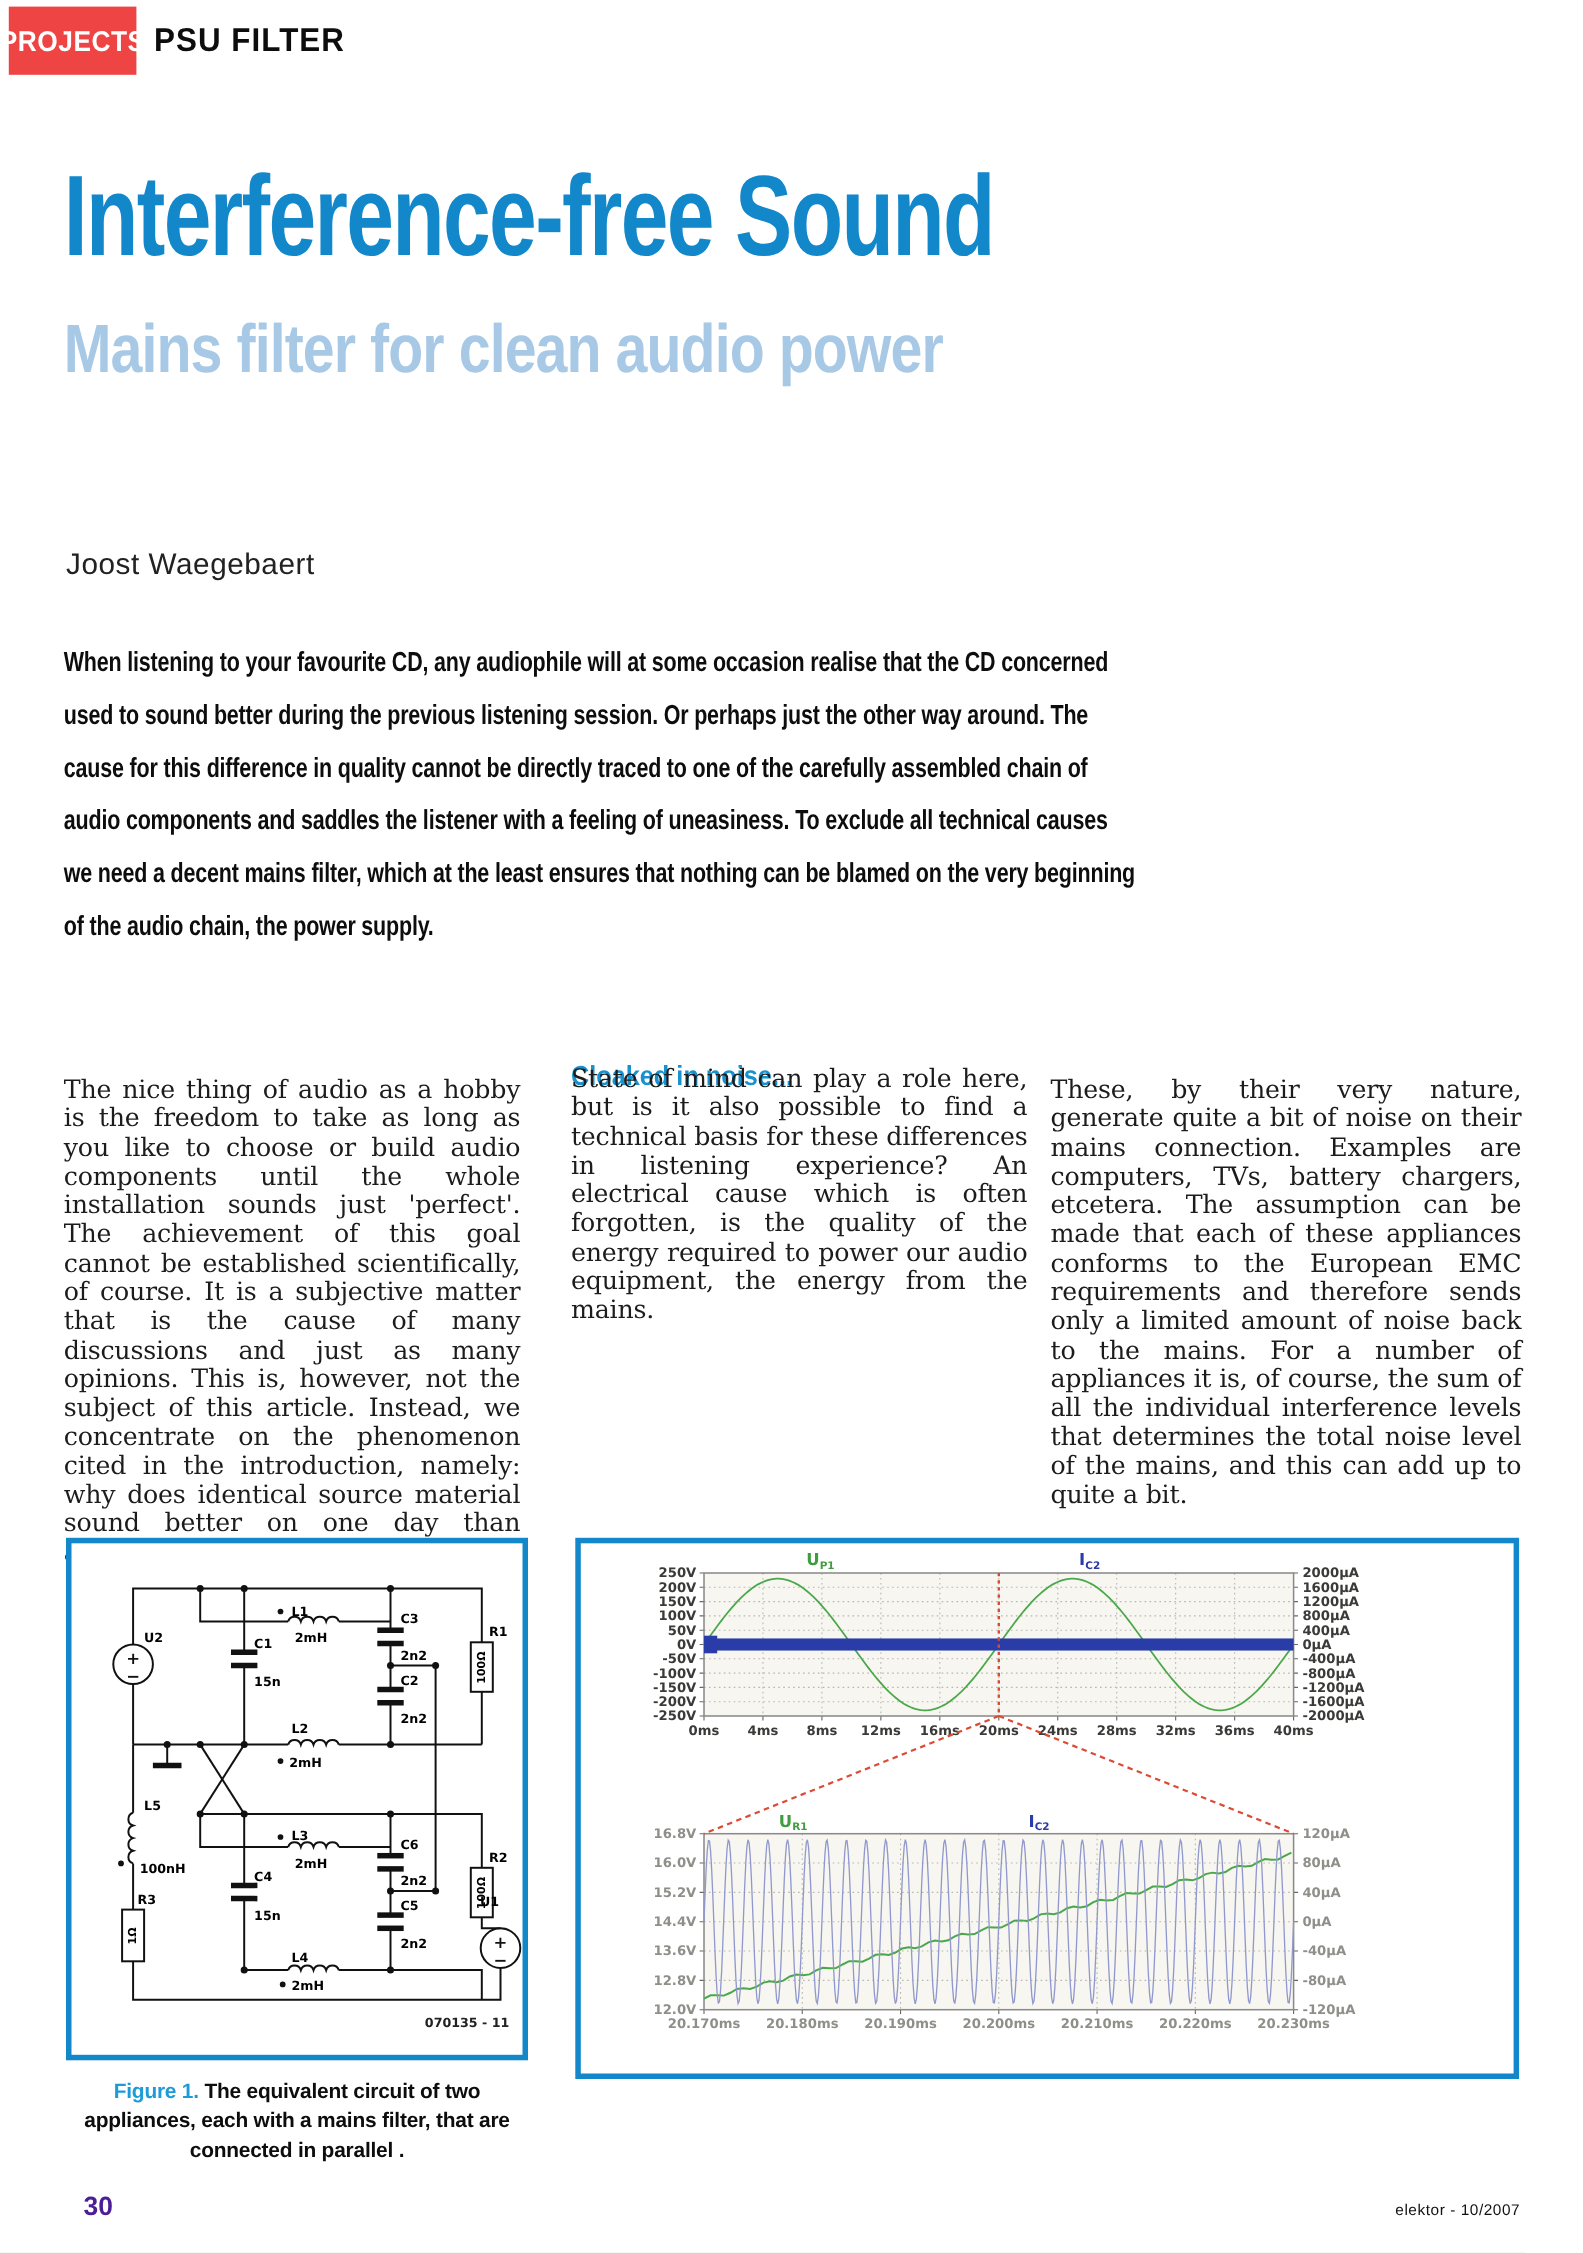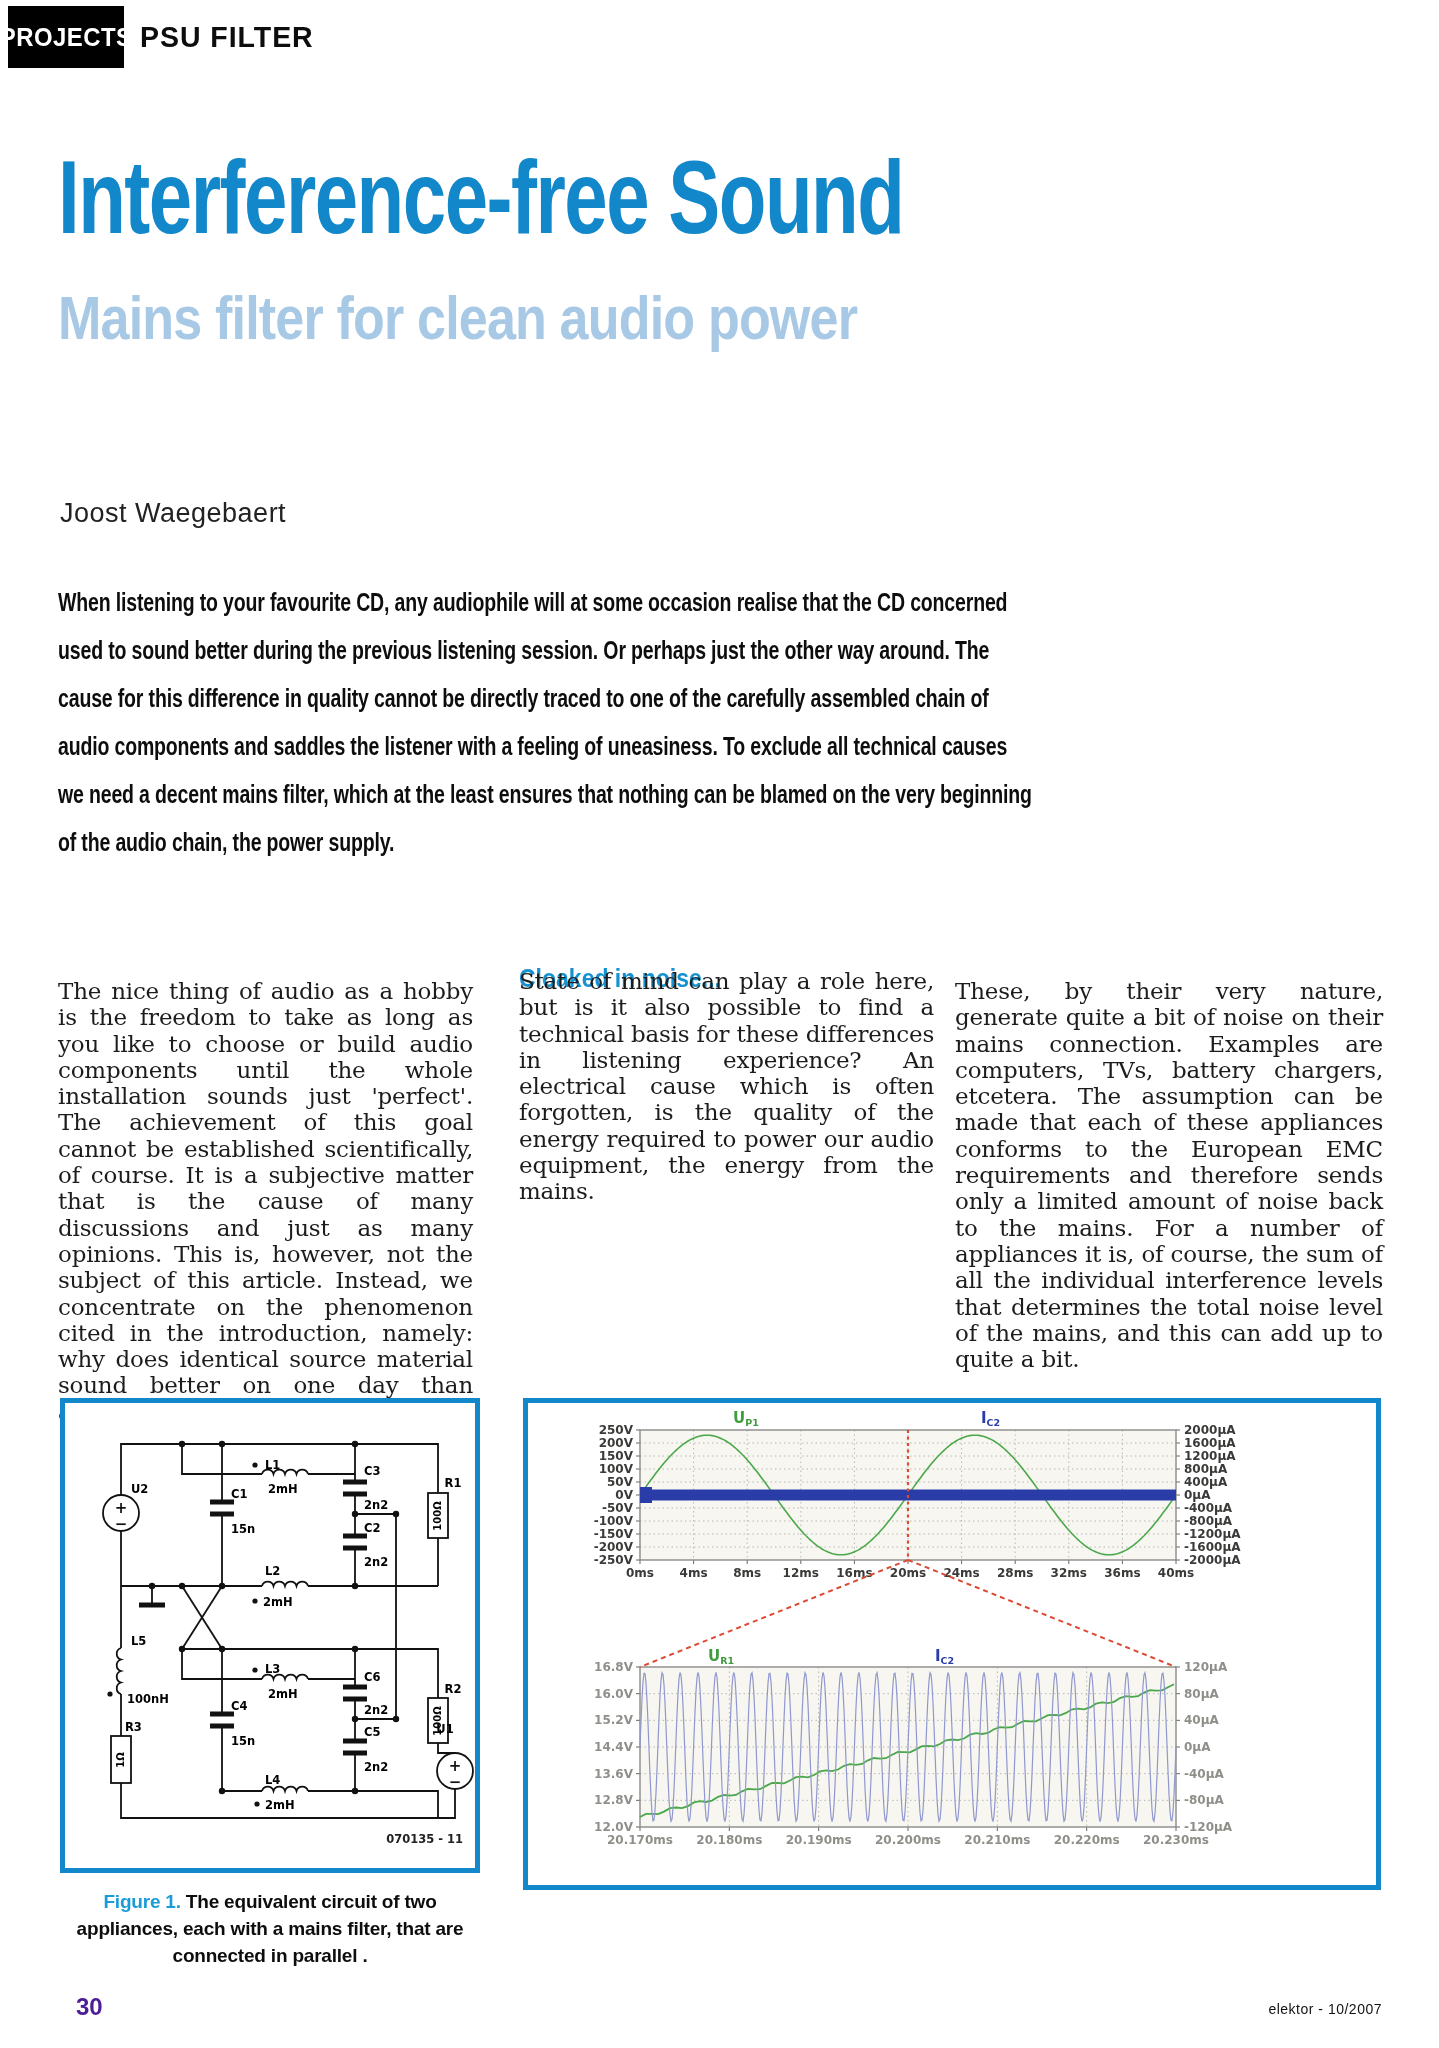--- a/index.html
+++ b/index.html
@@ -1,20 +1,20 @@
 <!DOCTYPE html>
 <html><head>
 <meta charset="utf-8">
 <style>
   html,body{margin:0;padding:0;background:#e8e8e8;}
   .page{position:relative;width:1439px;height:2048px;background:#ffffff;overflow:hidden;
         font-family:"Liberation Sans",sans-serif;}
   .abs{position:absolute;}
   
-  .badge{left:8px;top:6px;width:116px;height:62px;background:#000000;display:flex;
+  .badge{left:8px;top:6px;width:116px;height:62px;background:#ef4444;display:flex;
          align-items:center;justify-content:center;}
   .badge span{color:#fff;font-weight:bold;font-size:26px;letter-spacing:0.5px;transform:scaleX(0.92);}
   .section{left:140px;top:20px;font-size:30px;font-weight:bold;color:#0d0d0d;letter-spacing:1px;transform:scaleX(0.95);transform-origin:left top;}
   
   .title{left:58px;top:138px;font-size:104px;font-weight:bold;color:#1287c9;
          letter-spacing:-2px;white-space:nowrap;transform:scaleX(0.75);transform-origin:left top;}
   .subtitle{left:58px;top:282px;font-size:62px;font-weight:bold;color:#a8c9e6;
          letter-spacing:-1px;white-space:nowrap;transform:scaleX(0.84);transform-origin:left top;}
   .author{left:60px;top:498px;font-size:27px;color:#222;letter-spacing:0.5px;}
   .intro{left:58px;top:578px;width:1250px;font-size:25px;font-weight:bold;color:#0d0d0d;

